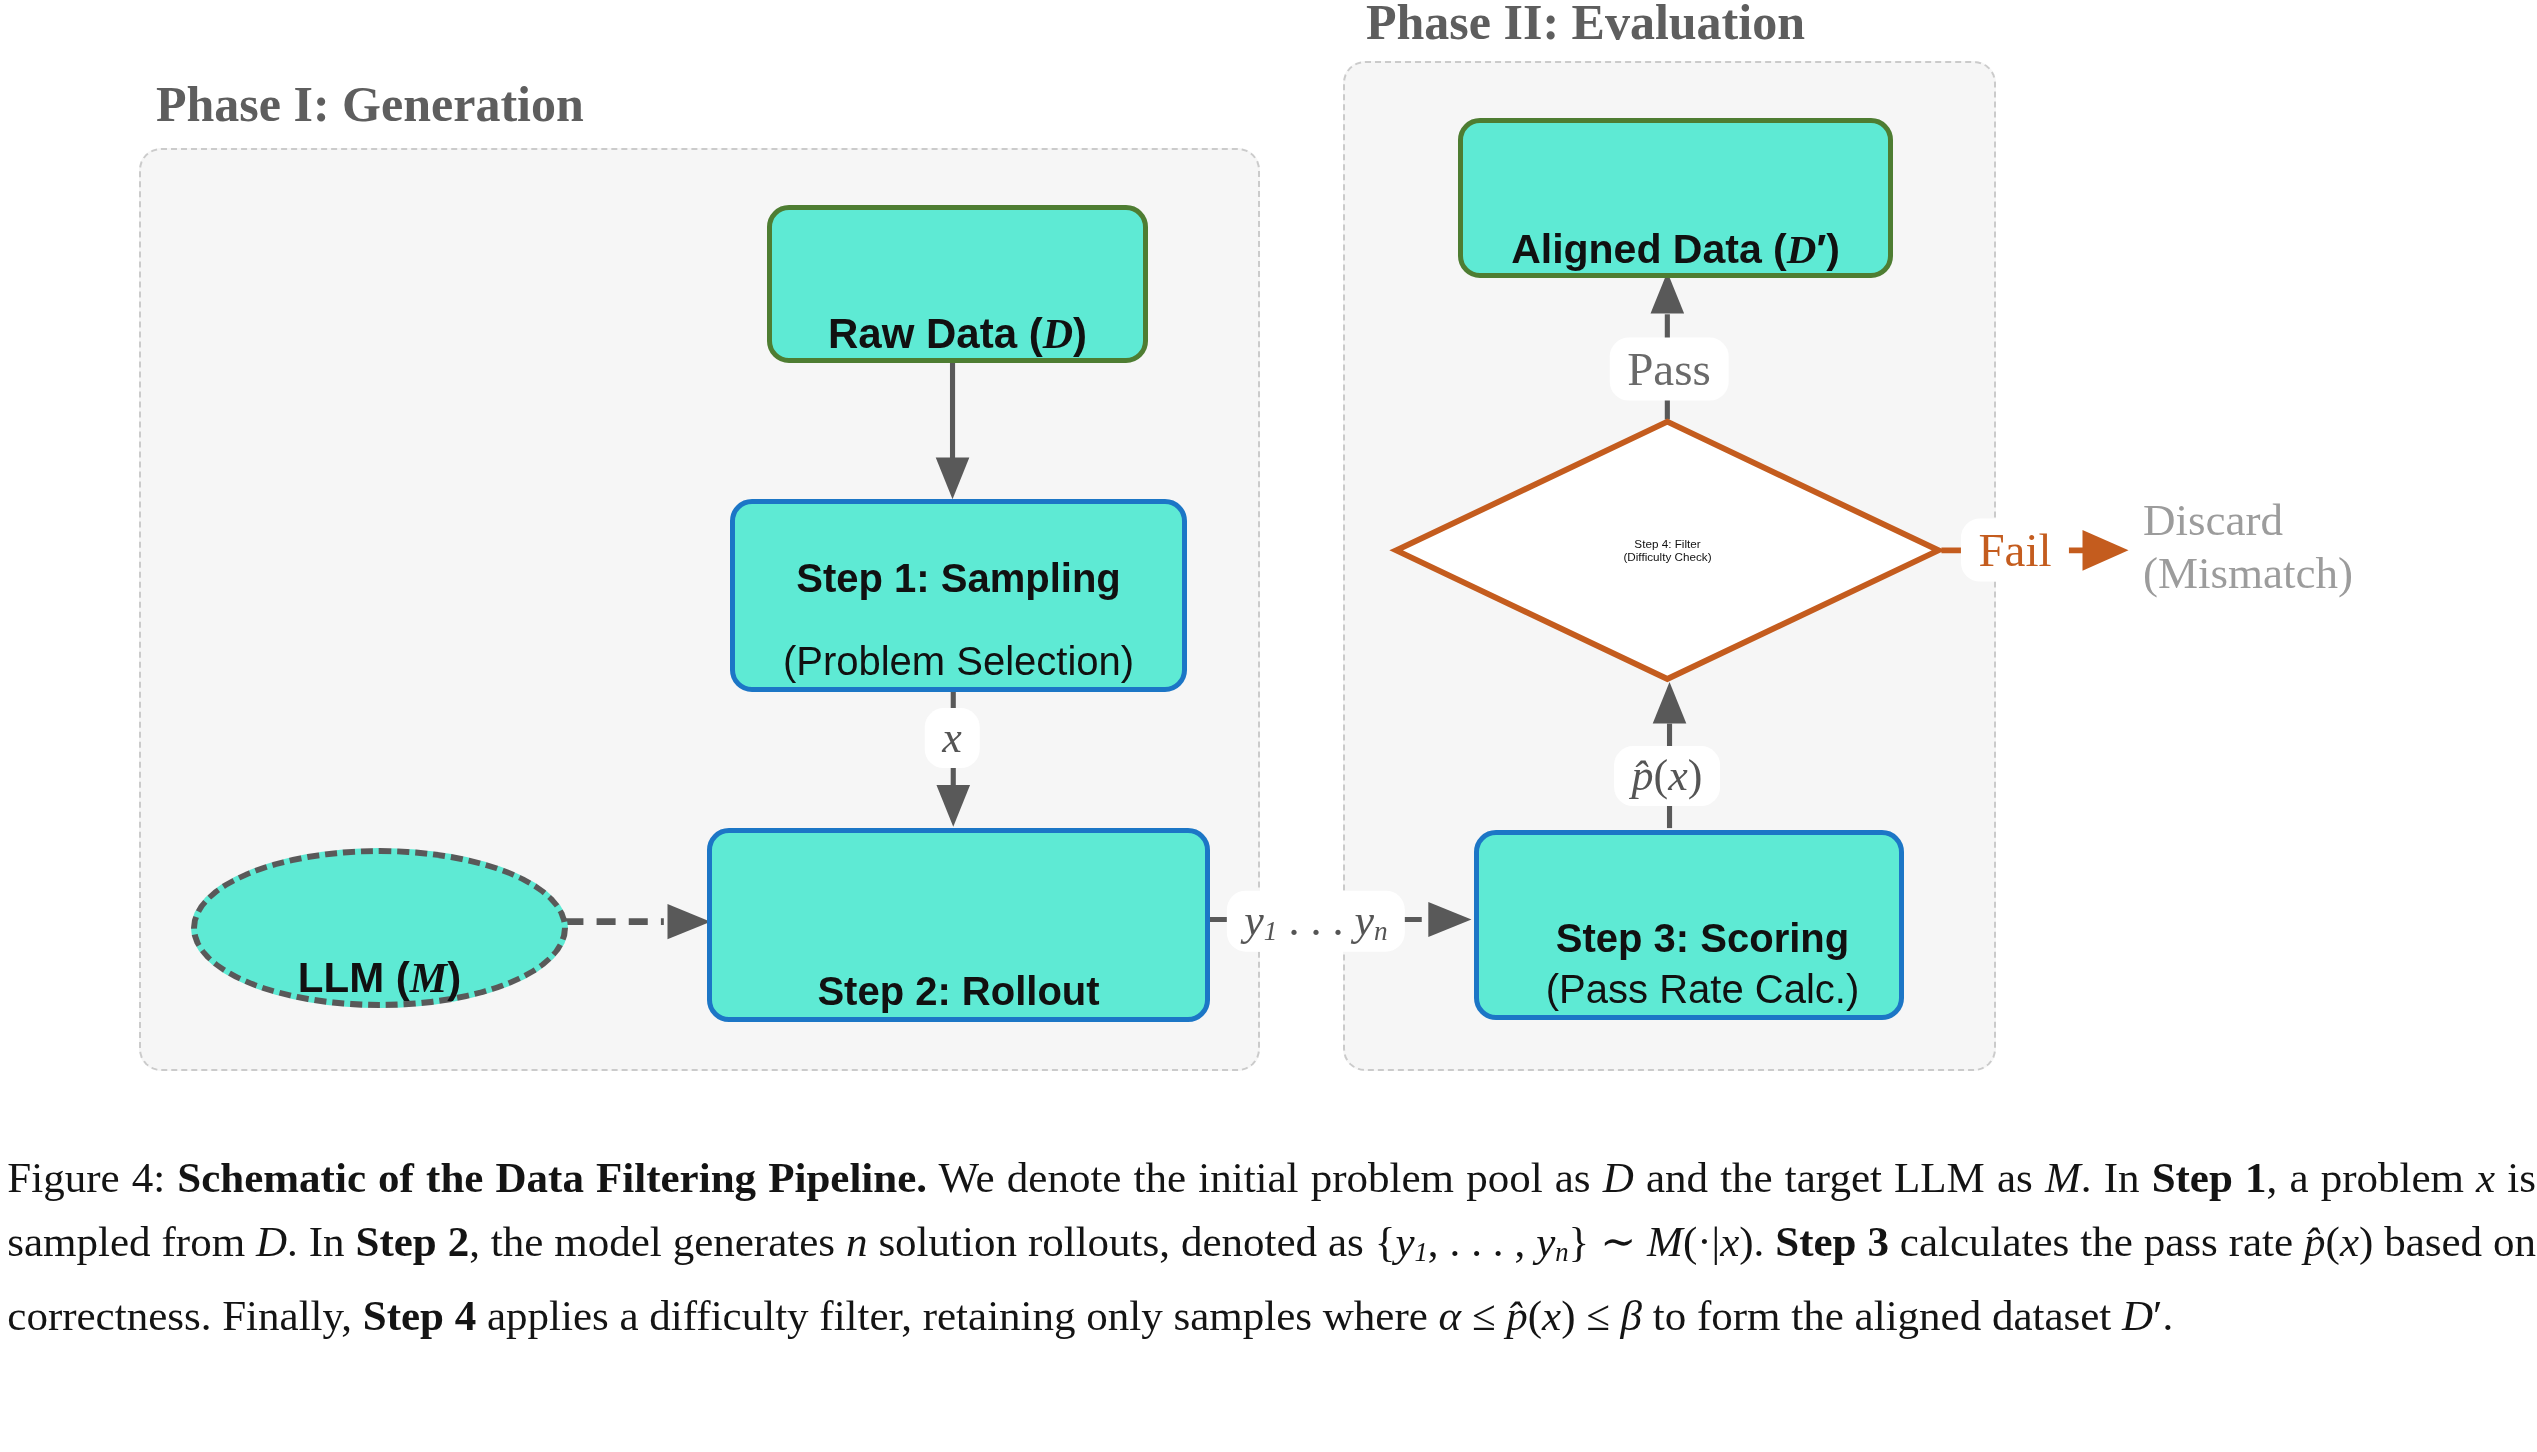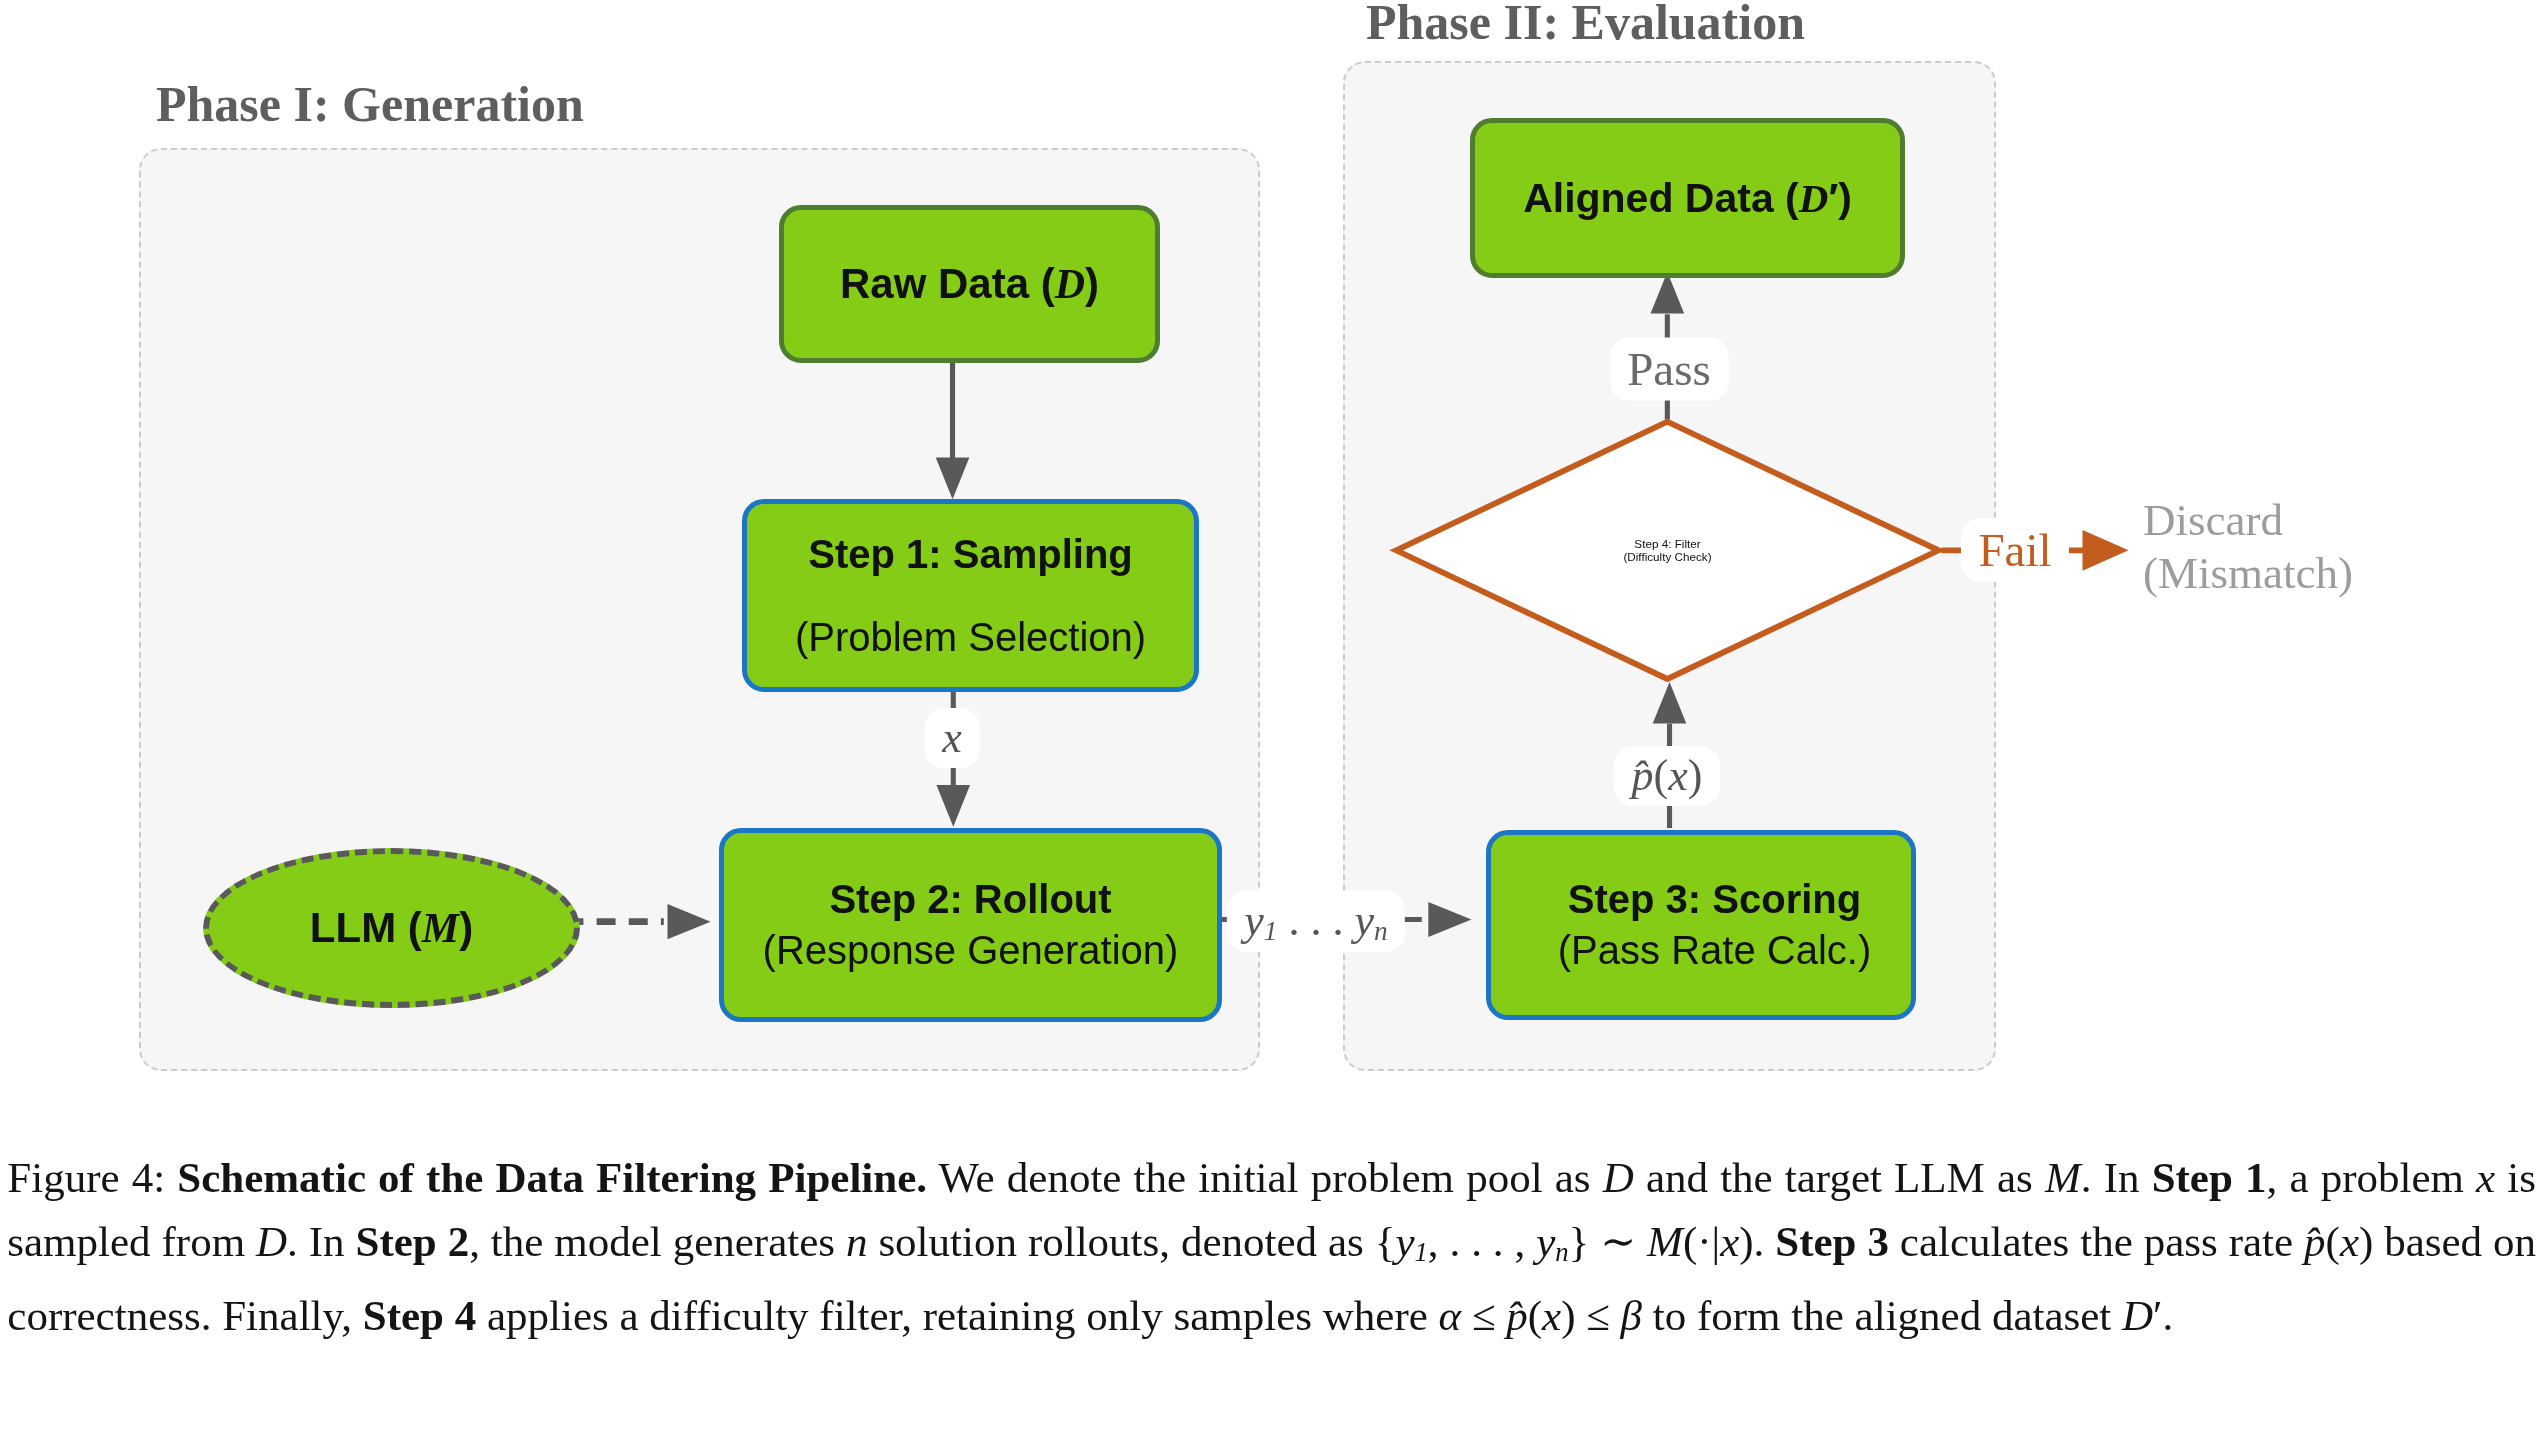--- a/index.html
+++ b/index.html
@@ -15,22 +15,22 @@
   .phase-title{
     position:absolute;font-family:"Liberation Serif","DejaVu Serif",serif;
     font-weight:700;font-size:50px;color:#5e5e5e;white-space:nowrap;
   }
 
   
   svg.edges{position:absolute;left:0;top:0;z-index:2;}
 
   
   .node{
-    position:absolute;background:#84cc16;display:flex;flex-direction:column;
-    align-items:center;justify-content:center;text-align:center;z-index:3;margin-left:12px;
+    position:absolute;background:#5eead4;display:flex;flex-direction:column;
+    align-items:center;justify-content:flex-end;text-align:center;z-index:3;
   }
   .node.green{border:5.8px solid #4e7d32;border-radius:22px;}
   .node.blue{border:5.8px solid #1c76c6;border-radius:22px;}
   .node.ellipse{border:6.6px dashed #595959;border-radius:50%;}
   .node .l1{font-weight:700;font-size:40px;line-height:51px;white-space:nowrap;}
   .node .l2{font-weight:400;font-size:40px;line-height:51px;white-space:nowrap;}
   .node .single{font-weight:700;font-size:42px;white-space:nowrap;}
   .node .single-reg{font-weight:700;font-size:42px;white-space:nowrap;}
   .diamond-text{
     position:absolute;z-index:3;display:flex;flex-direction:column;align-items:center;
@@ -118,21 +118,20 @@
   <div class="single"><span class="seg-b">Raw Data (</span><span class="seg-b seg-sc">D</span><span class="seg-b">)</span></div>
 </div>
 
 <div class="node blue" style="left:730px;top:499px;width:447px;height:183px;gap:32px;">
   <div class="l1">Step 1: Sampling</div>
   <div class="l2">(Problem Selection)</div>
 </div>
 
 <div class="node blue" style="left:707px;top:828px;width:493px;height:184px;">
   <div class="l1">Step 2: Rollout</div>
-  <div class="l2">(Response Generation)</div>
 </div>
 
 <div class="node ellipse" style="left:191px;top:848px;width:365px;height:148px;">
   <div class="single-reg"><span class="seg-n">LLM (</span><span class="seg-sc">M</span><span class="seg-n">)</span></div>
 </div>
 
 <div class="node blue" style="left:1474px;top:830px;width:393px;height:180px;padding-left:27px;">
   <div class="l1">Step 3: Scoring</div>
   <div class="l2">(Pass Rate Calc.)</div>
 </div>

